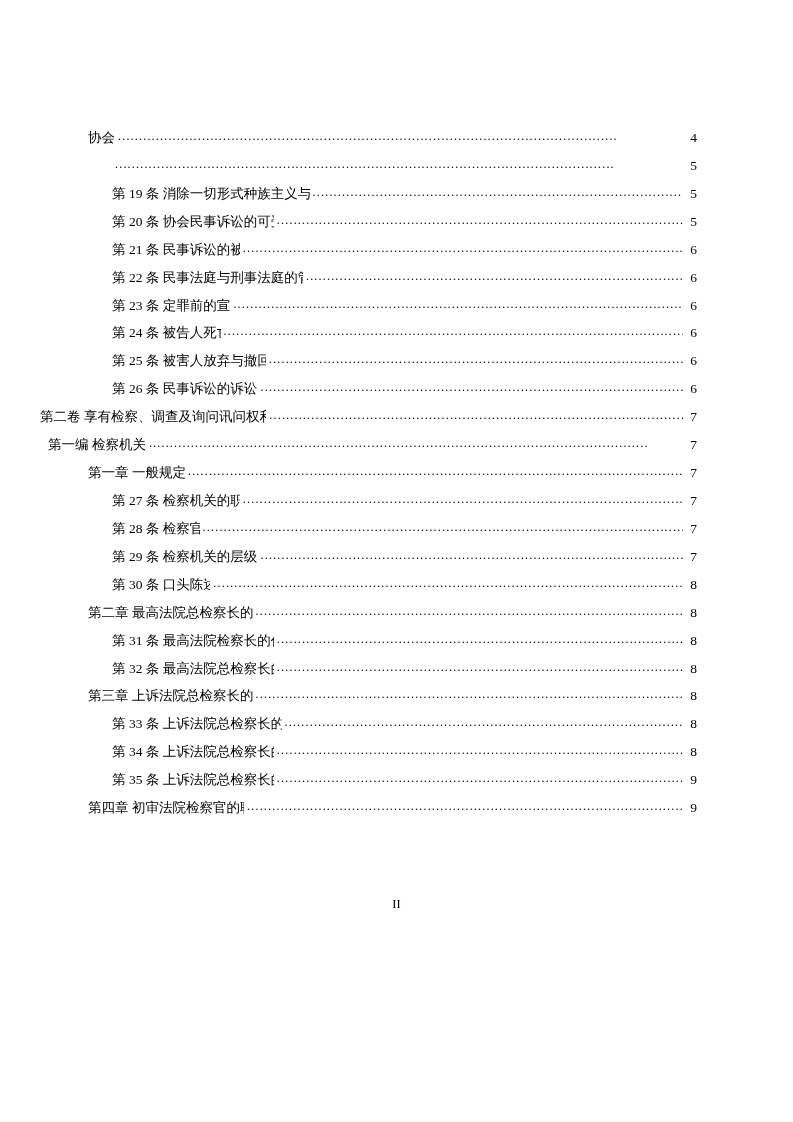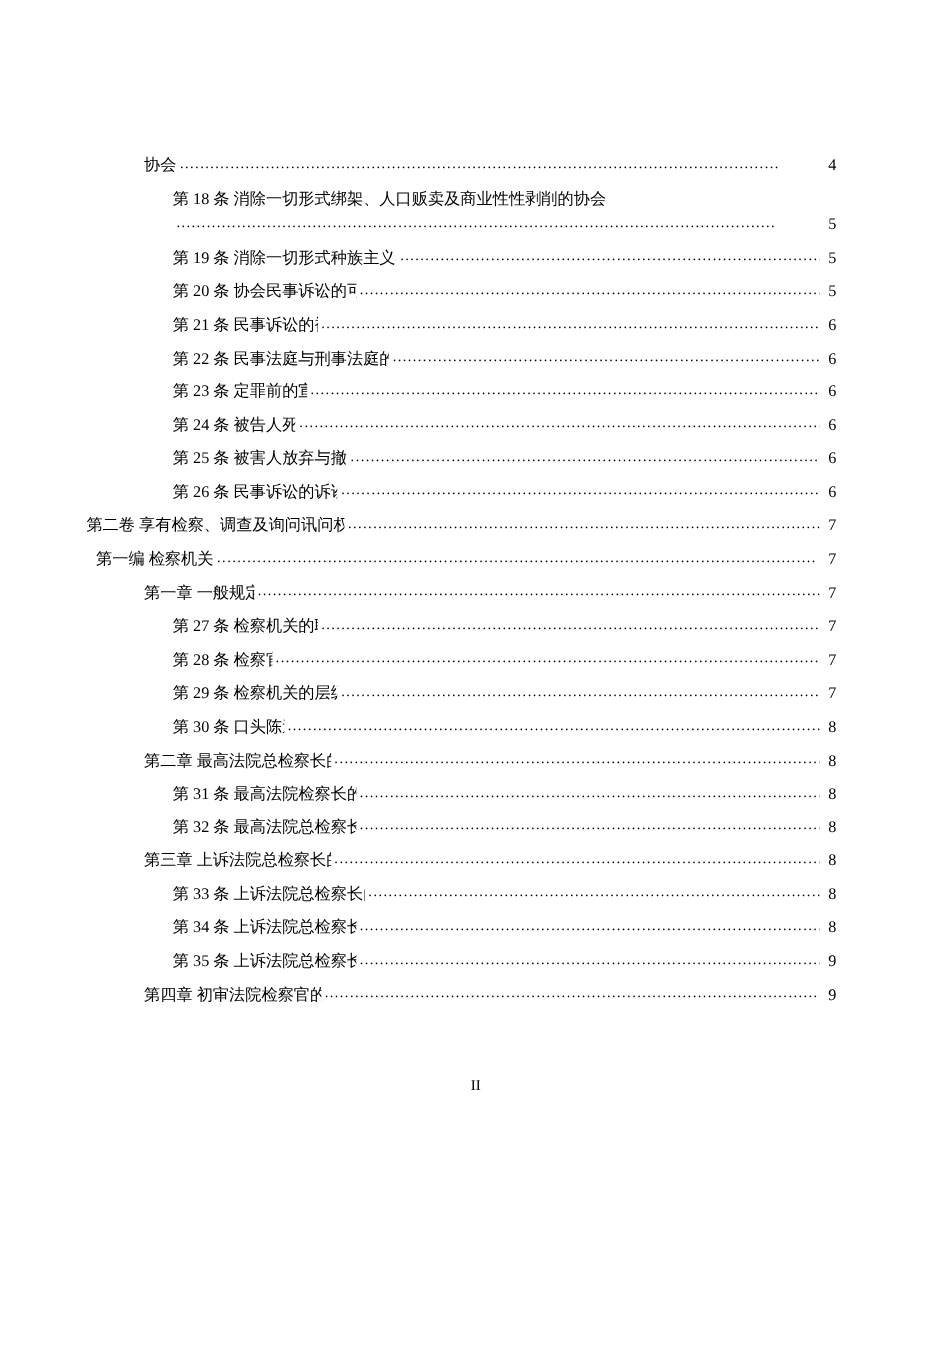--- a/index.html
+++ b/index.html
@@ -13,21 +13,21 @@
     font-family: "Liberation Serif", "DejaVu Serif", serif;
     color: #000000;
     position: relative;
     overflow: hidden;
   }
   .page {
     position: relative;
     width: 793px;
     height: 974px;
     box-sizing: border-box;
-    padding: 128px 96px 60px 72px;
+    padding: 128px 96px 60px 40px;
   }
   .toc {
     display: block;
   }
   .toc-entry {
     display: flex;
     align-items: baseline;
     font-size: 13.5px;
     line-height: 1.55;
     margin: 0 0 7px 0;
@@ -89,21 +89,20 @@
 <body>
 
 <div class="page">
   <div class="toc" id="toc-root">
       <div class="toc-entry lvl-2">
         <span class="label">协会</span>
         <span class="dots">.......................................................................................................................</span>
         <span class="page-no">4</span>
       </div>
       <div class="toc-entry lvl-3 wrap">
-        <span class="label">第 18 条  消除一切形式绑架、人口贩卖及商业性性剥削的协会</span>
         <span class="secondline">
           <span class="dots">.......................................................................................................................</span>
           <span class="page-no">5</span>
         </span>
       </div>
       <div class="toc-entry lvl-3">
         <span class="label">第 19 条  消除一切形式种族主义与歧视的协会</span>
         <span class="dots">.......................................................................................................................</span>
         <span class="page-no">5</span>
       </div>

